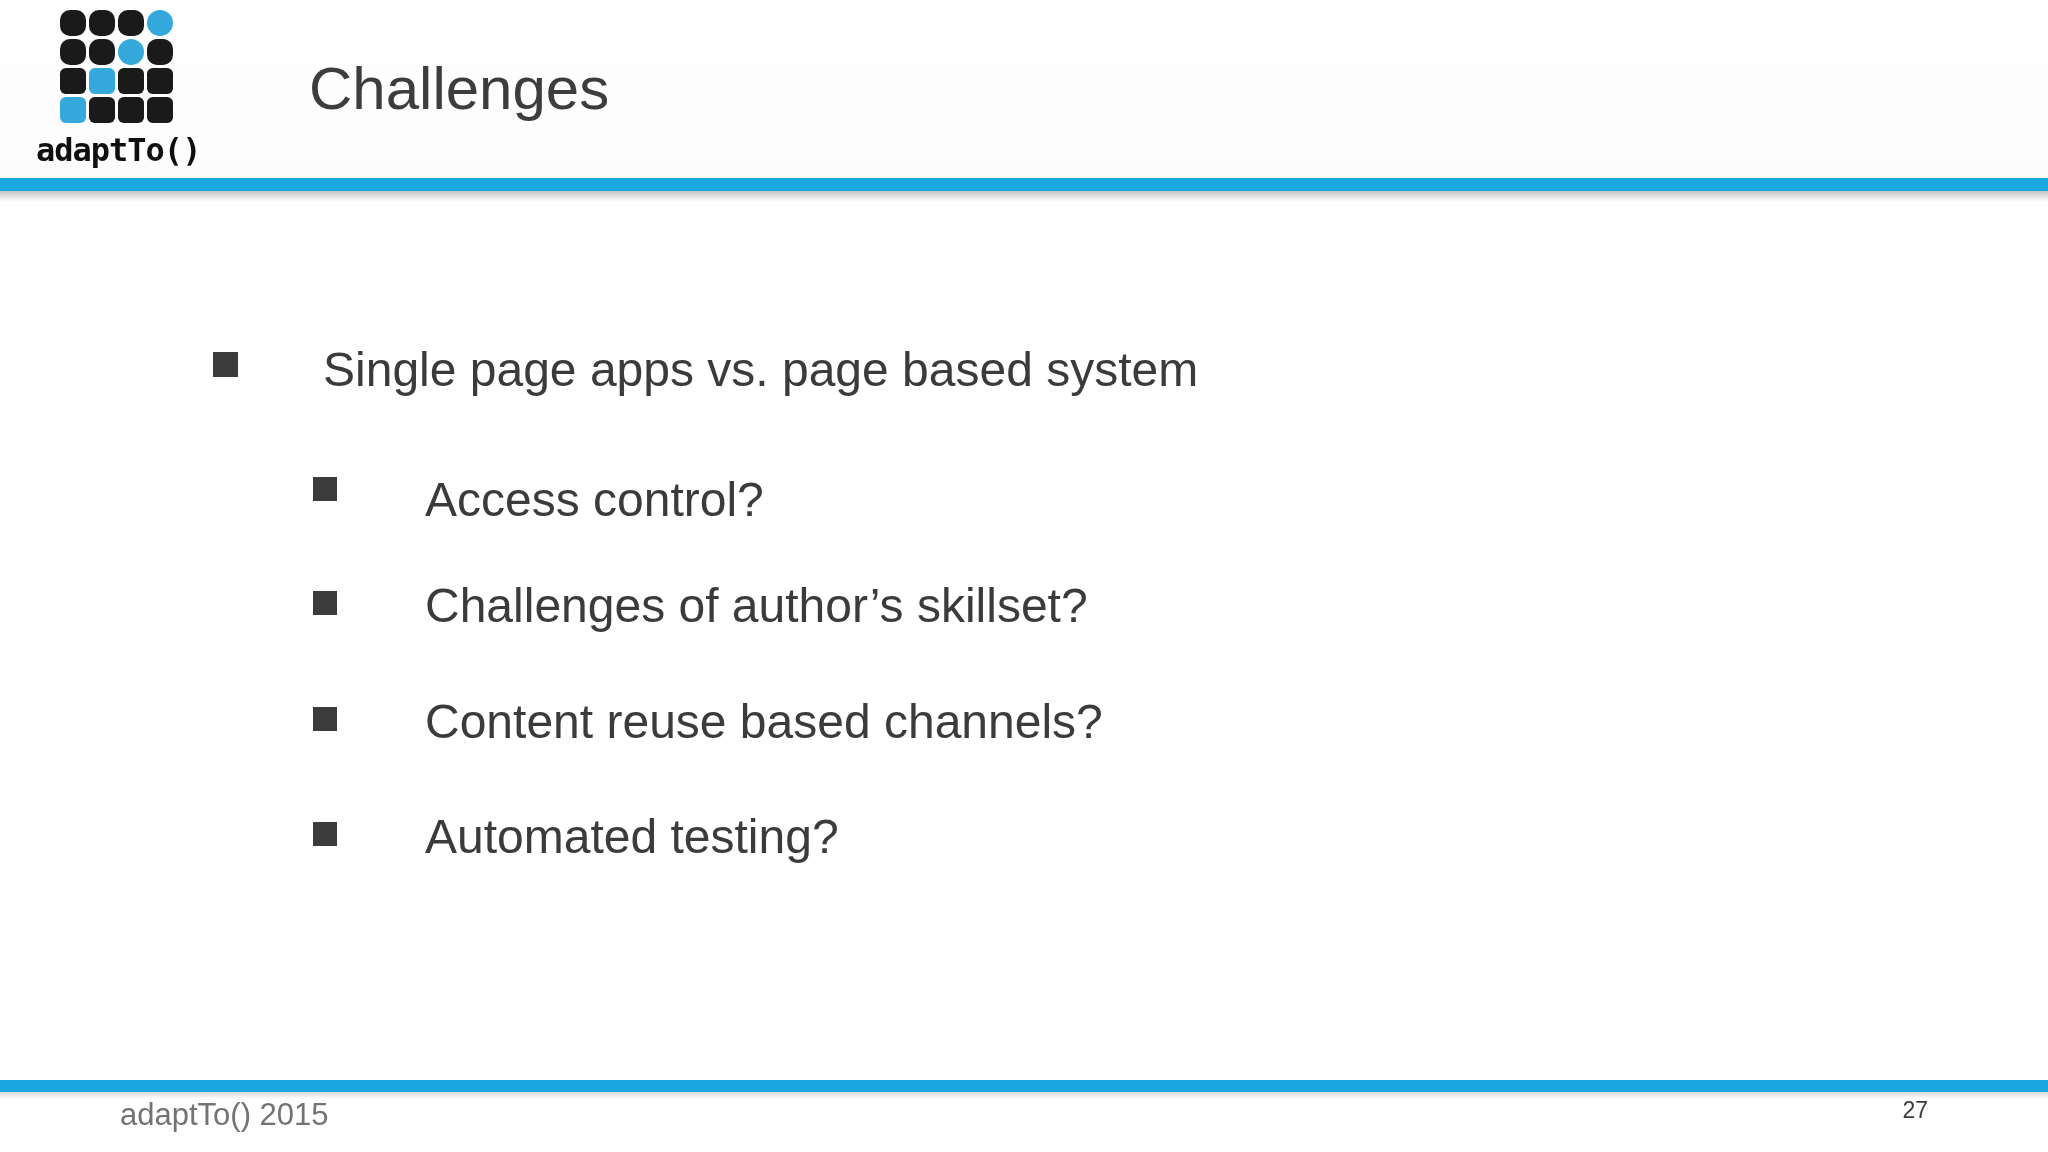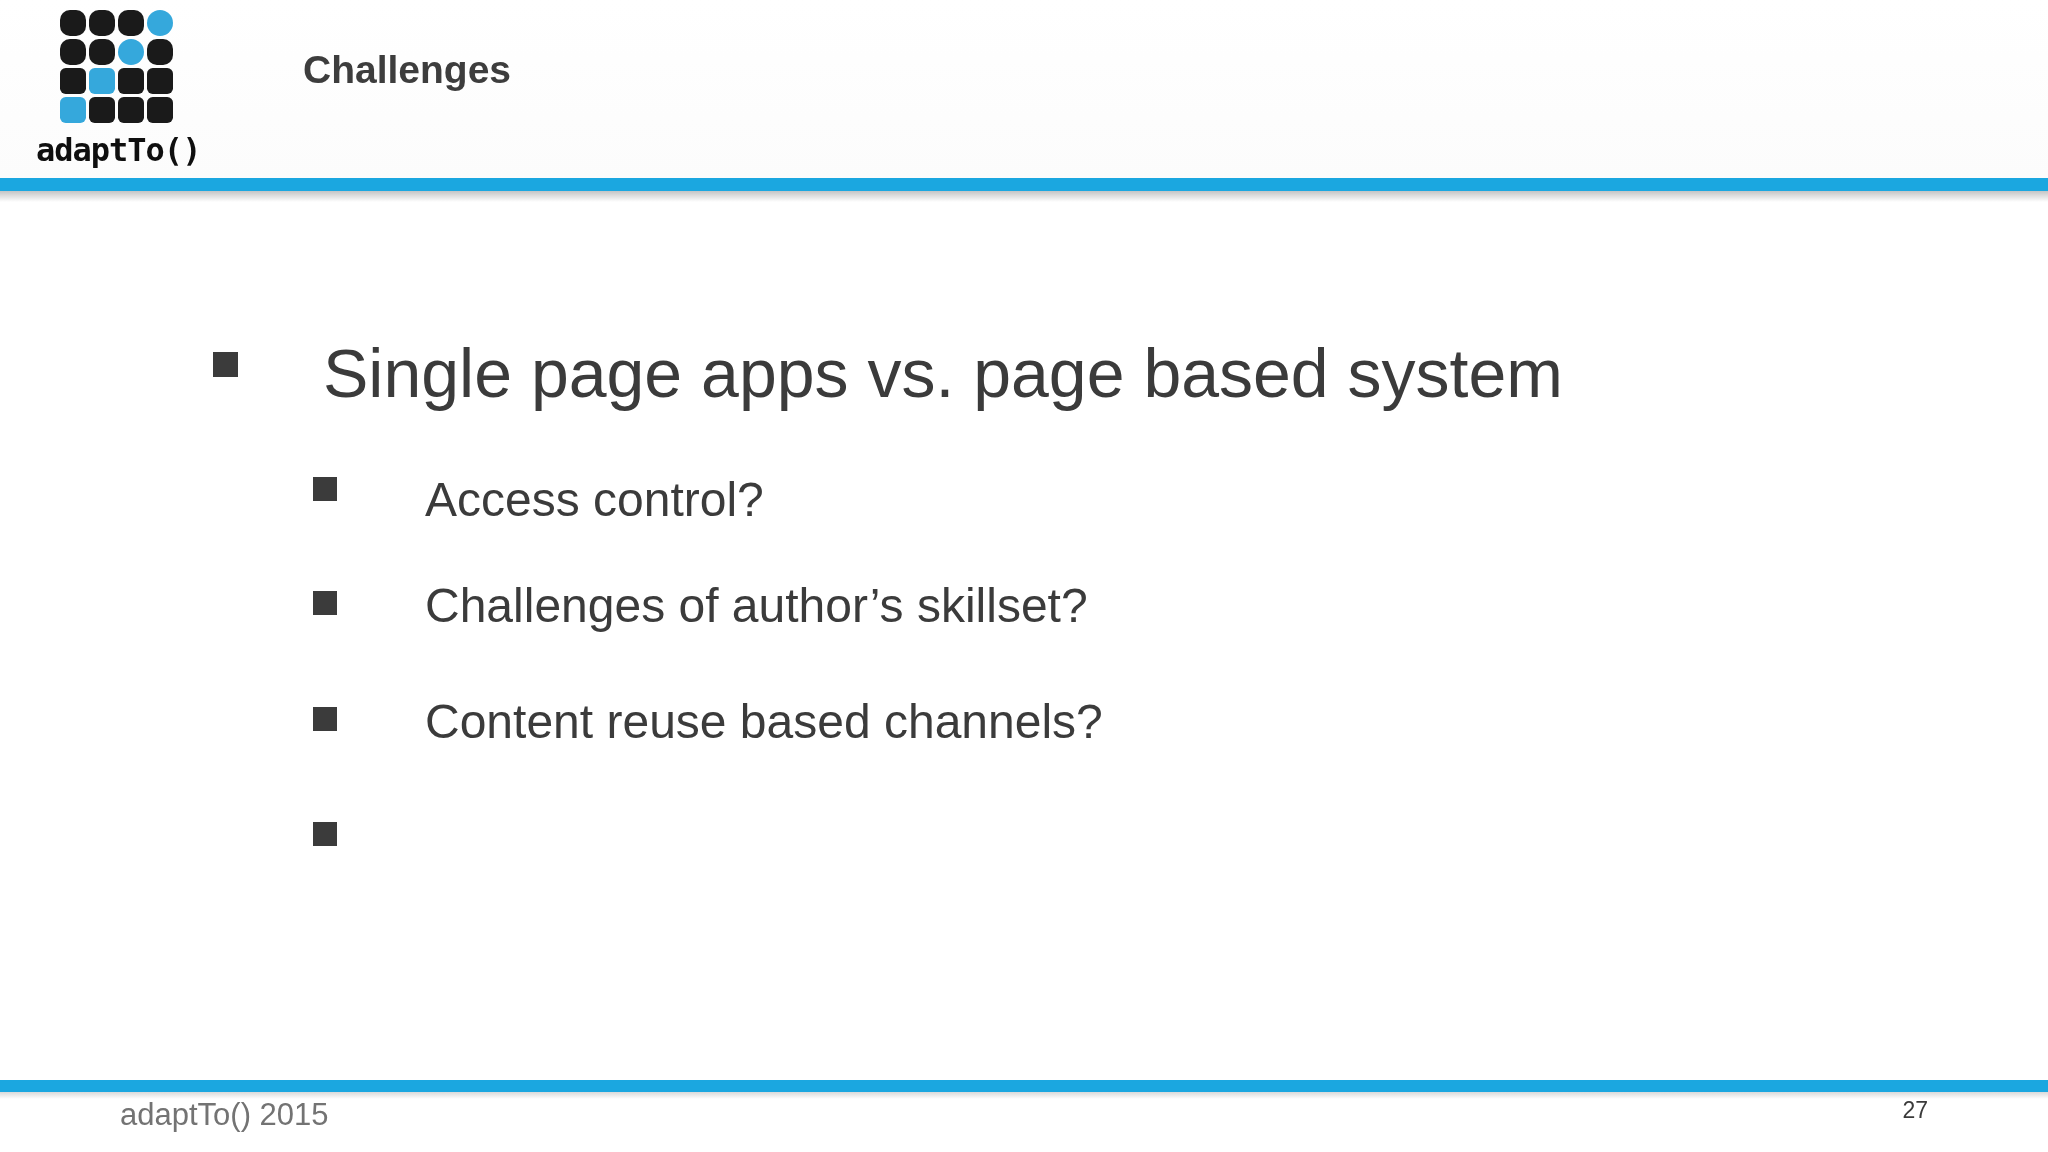--- a/index.html
+++ b/index.html
@@ -11,37 +11,37 @@
              background:linear-gradient(#ffffff,#fcfcfc)}
   .logo-grid{position:absolute;left:60px;top:10px;display:grid;
              grid-template-columns:repeat(4,26px);grid-auto-rows:26px;gap:3px}
   .cell{background:#1a1a1a;border-radius:22%}
   .cell:nth-child(-n+8){border-radius:38%}
   .cell:nth-child(4),.cell:nth-child(7){border-radius:50%}
   .cell[data-variant="cyan"]{background:#35a8dc}
   .logo-text{position:absolute;left:36px;top:133px;color:#0f0f0f;
              font-family:"DejaVu Sans Mono",monospace;font-weight:bold;
              font-size:32px;line-height:1.1;letter-spacing:-1px}
-  .title{position:absolute;left:303px;top:48px;margin:0;font-weight:700;
-         font-size:39px;line-height:1.15;color:#3d3d3d}
+  .title{position:absolute;left:303px;top:48px;margin:6px;font-weight:400;
+         font-size:60px;line-height:1.15;color:#3d3d3d}
 
   .accent-bar{position:absolute;left:0;width:100%;background:#1ba7e0}
   .header-bar{top:178px;height:13px}
   .header-shadow{position:absolute;left:0;top:191px;width:100%;height:11px;
                  background:linear-gradient(to bottom,rgba(110,110,110,.40),rgba(255,255,255,0))}
 
   
   .marker{position:absolute;background:#3b3b3b}
   .m-l1{left:213px;top:352px;width:25px;height:25px}
   .m-s1{left:313px;top:477px;width:24px;height:24px}
   .m-s2{left:313px;top:591px;width:24px;height:24px}
   .m-s3{left:313px;top:707px;width:24px;height:24px}
   .m-s4{left:313px;top:822px;width:24px;height:24px}
   .btext{position:absolute;white-space:nowrap;color:#3b3b3b;line-height:1.1}
-  .l1{left:323px;top:336px;font-size:68px}
+  .l1{left:323px;top:344px;font-size:48px}
   .l2{left:425px;font-size:48px}
   .s1{top:474px}.s2{top:580px}.s3{top:696px}.s4{top:811px}
 
   
   .footer-bar{top:1080px;height:12px}
   .footer-shadow{position:absolute;left:0;top:1092px;width:100%;height:7px;
                  background:linear-gradient(to bottom,rgba(120,120,120,.28),rgba(255,255,255,0))}
   .footer-text{position:absolute;left:120px;top:1097px;font-size:31px;color:#737373}
   .page-number{position:absolute;right:120px;top:1097px;font-size:23px;color:#3a3a3a}
 </style>
@@ -83,19 +83,20 @@
   <span class="marker m-s1"></span>
   <div class="btext l2 s1">Access control?</div>
 
   <span class="marker m-s2"></span>
   <div class="btext l2 s2">Challenges of author’s skillset?</div>
 
   <span class="marker m-s3"></span>
   <div class="btext l2 s3">Content reuse based channels?</div>
 
   <span class="marker m-s4"></span>
+  <div class="btext l2 s4">Automated testing?</div>
 
   <div class="accent-bar footer-bar"></div>
   <div class="footer-shadow"></div>
   <div class="footer-text">adaptTo() 2015</div>
   <div class="page-number">27</div>
 
 </div>
 
 </body></html>

